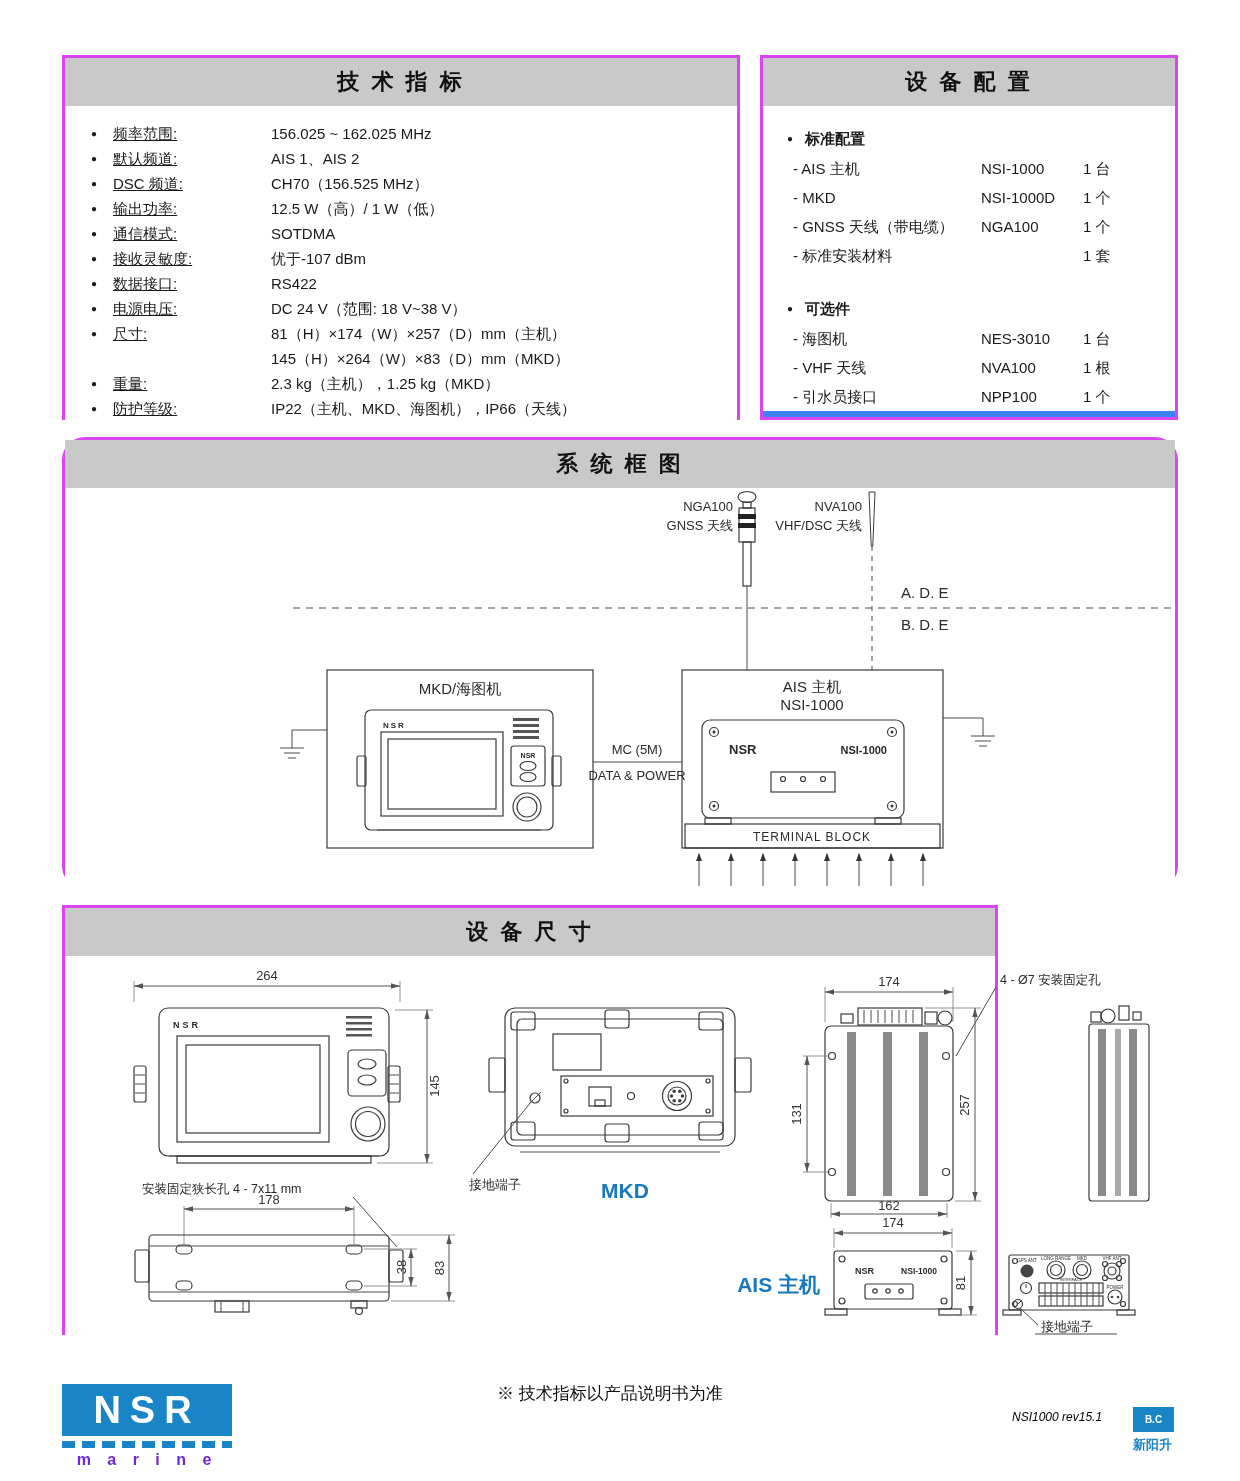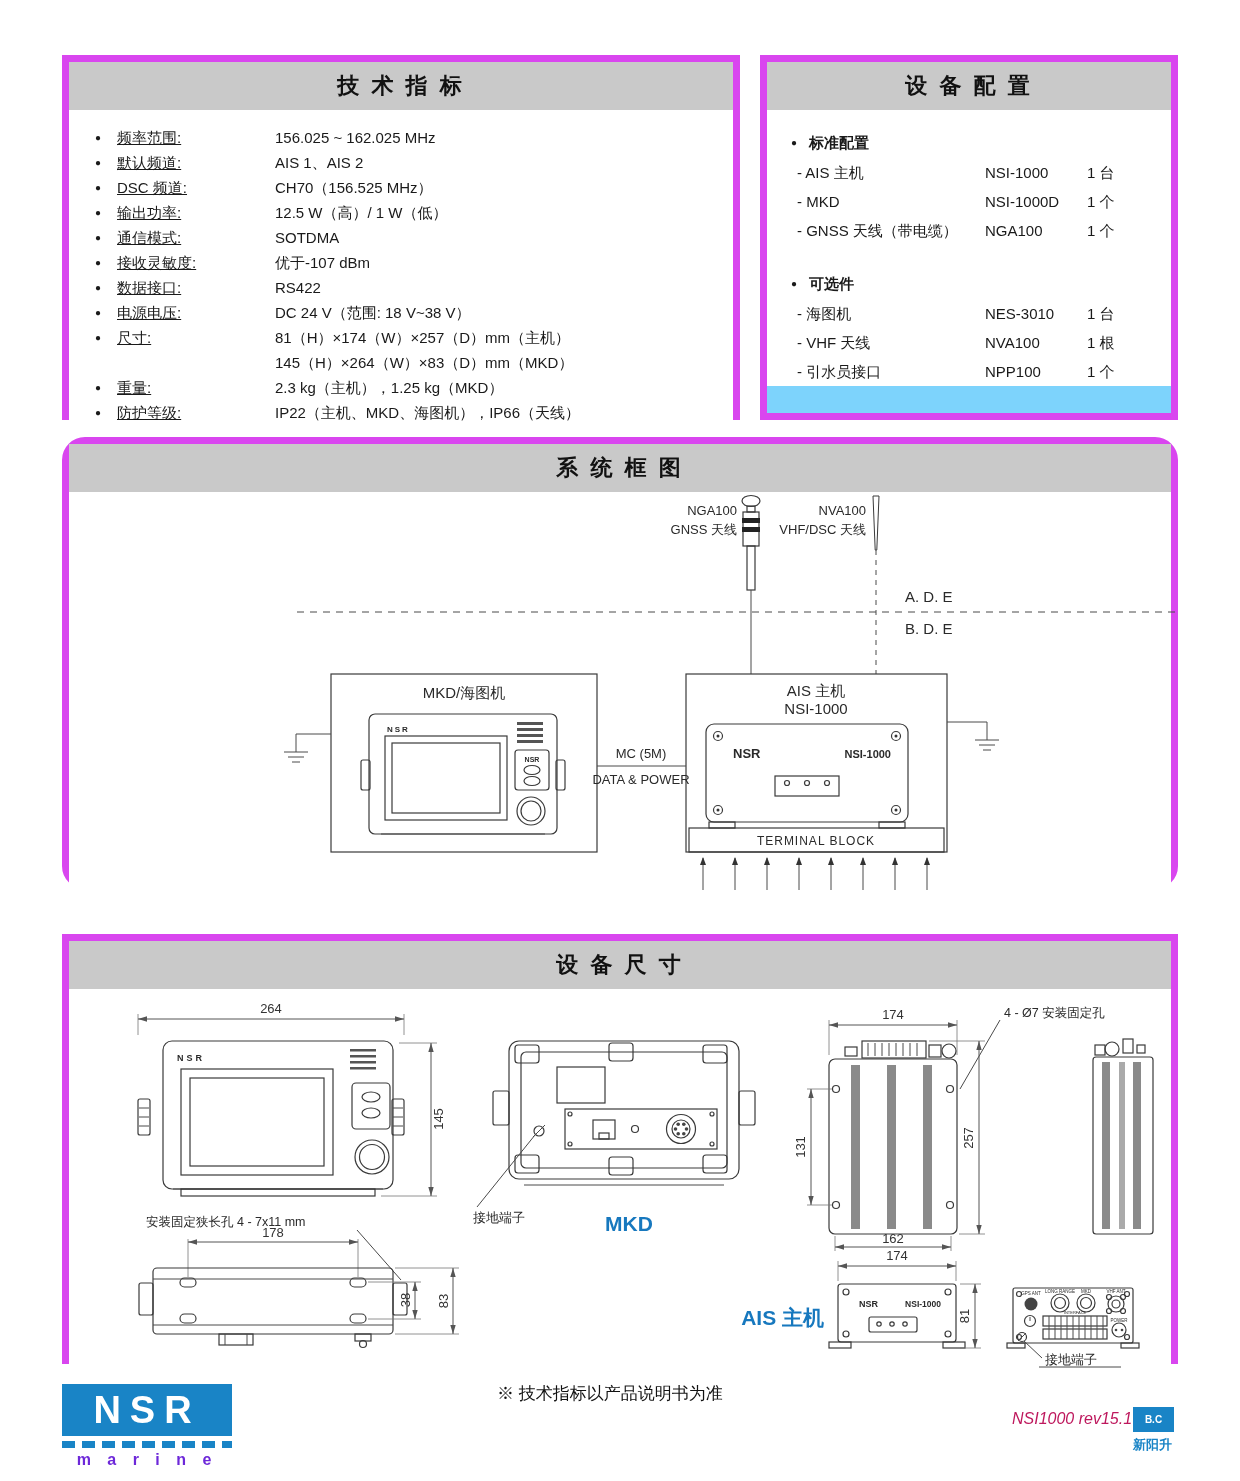--- a/index.html
+++ b/index.html
@@ -1,17 +1,17 @@
 <!DOCTYPE html>
 <html><head>
 <meta charset="utf-8">
 <style>
   * { margin:0; padding:0; box-sizing:border-box; }
   html,body { width:1240px; height:1481px; background:#fff; font-family:"Liberation Sans",sans-serif; color:#1a1a1a; overflow:hidden; position:relative; }
-  .panel { position:absolute; border:7px solid #d946ef; background:#7dd3fc; }
+  .panel { position:absolute; border:3px solid #d946ef; background:#3b82f6; }
   .panel-header { height:48px; line-height:48px; background:#c9c9c9; text-align:center; font-size:22px; font-weight:bold; letter-spacing:3px; color:#111; }
   .panel-body { position:relative; background:#fff; }
 
   
   #specs { left:62px; top:55px; width:678px; height:365px; }
   #specs .panel-body { padding-top:15px; }
   .spec-row { display:flex; padding-left:26px; line-height:25px; font-size:15px; }
   .spec-row .bullet { width:22px; font-size:10px; }
   .spec-label { width:158px;text-decoration:underline; }
   .spec-value { flex:1; }
@@ -22,39 +22,39 @@
   .cfg-heading { display:flex; padding-left:24px; line-height:30px; font-size:15px; font-weight:bold; }
   .cfg-heading .bullet { width:18px; font-size:10px; }
   .cfg-item { display:flex; padding-left:30px; line-height:29px; font-size:15px; }
   .cfg-name { width:188px; }
   .cfg-model { width:102px; }
   .cfg-qty { flex:1; }
   .cfg-gap { height:24px; }
 
   
   #diagram { left:62px; top:437px; width:1116px; height:452px;border-radius:23px; }
-  #dims { left:62px; top:934px; width:1116px; height:430px; }
+  #dims { left:62px; top:905px; width:936px; height:430px; }
   svg { display:block; }
   svg text { font-family:"Liberation Sans",sans-serif; fill:#2a2a2a; }
   .ln { fill:none; stroke:#3a3a3a; stroke-width:1.2; }
   .thin { fill:none; stroke:#4a4a4a; stroke-width:1; }
   .ext { fill:none; stroke:#777; stroke-width:0.8; }
   .dim { fill:none; stroke:#555; stroke-width:1; }
   .dimtxt { font-size:13px; fill:#333; }
   .lbl { font-size:13px; fill:#2a2a2a; }
   .cap { font-size:21px; font-weight:bold; fill:#1778be; }
 
   
   #footer { position:absolute; left:0; top:1380px; width:1240px; height:100px; }
   .logo { position:absolute; left:62px; top:4px; width:170px; }
   .logo-box { background:#1984c6; color:#fff; text-align:center; font-weight:bold; font-size:38px; letter-spacing:9px; height:52px; line-height:52px; }
   .logo-dash { margin-top:5px; height:7px; background:repeating-linear-gradient(90deg,#1984c6 0 13px, transparent 13px 20px); }
   .logo-sub { color:#6d28d9; font-weight:bold; font-size:16px; letter-spacing:6px; margin-top:3px; text-align:center; white-space:nowrap; }
   .note { position:absolute; left:497px; top:2px; font-size:17px; color:#111; }
-  .rev { position:absolute; left:1012px; top:30px; font-size:16px; font-style:italic; color:#be185d; }
+  .rev { position:absolute; left:1012px; top:30px; font-size:12px; font-style:italic; color:#000000; }
   .badge { position:absolute; left:1133px; top:27px; width:41px; height:25px; background:#1984c6; color:#fff; font-weight:bold; font-size:10px; text-align:center; line-height:25px; }
   .company { position:absolute; left:1133px; top:56px; color:#1984c6; font-weight:bold; font-size:13px; }
 </style>
 </head>
 <body>
 
 <section class="panel" id="specs">
   <div class="panel-header">技 术 指 标</div>
   <div class="panel-body">
     <div class="spec-row">
@@ -134,20 +134,25 @@
       </div>
     <div class="cfg-item">
         <span class="cfg-name">- MKD</span>
         <span class="cfg-model">NSI-1000D</span>
         <span class="cfg-qty">1 个</span>
       </div>
     <div class="cfg-item">
         <span class="cfg-name">- GNSS 天线（带电缆）</span>
         <span class="cfg-model">NGA100</span>
         <span class="cfg-qty">1 个</span>
+      </div>
+    <div class="cfg-item">
+        <span class="cfg-name">- 标准安装材料</span>
+        <span class="cfg-model"></span>
+        <span class="cfg-qty">1 套</span>
       </div>
     <div class="cfg-gap"></div>
     <div class="cfg-heading">
         <span class="bullet">●</span>
         <span>可选件</span>
       </div>
     <div class="cfg-item">
         <span class="cfg-name">- 海图机</span>
         <span class="cfg-model">NES-3010</span>
         <span class="cfg-qty">1 台</span>

